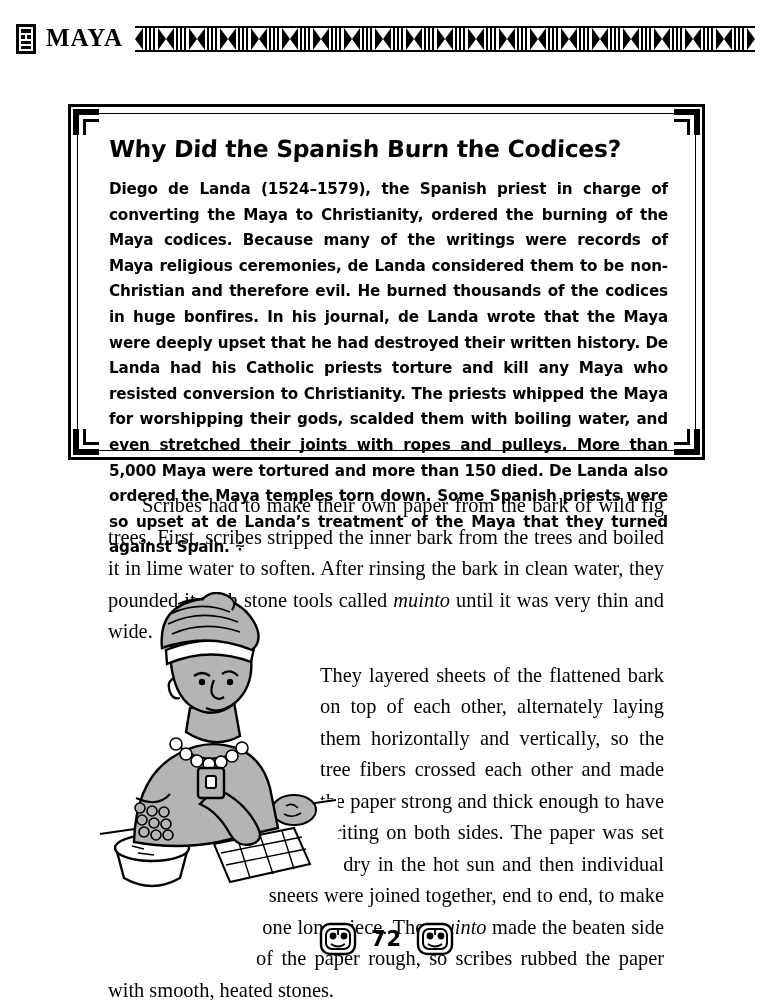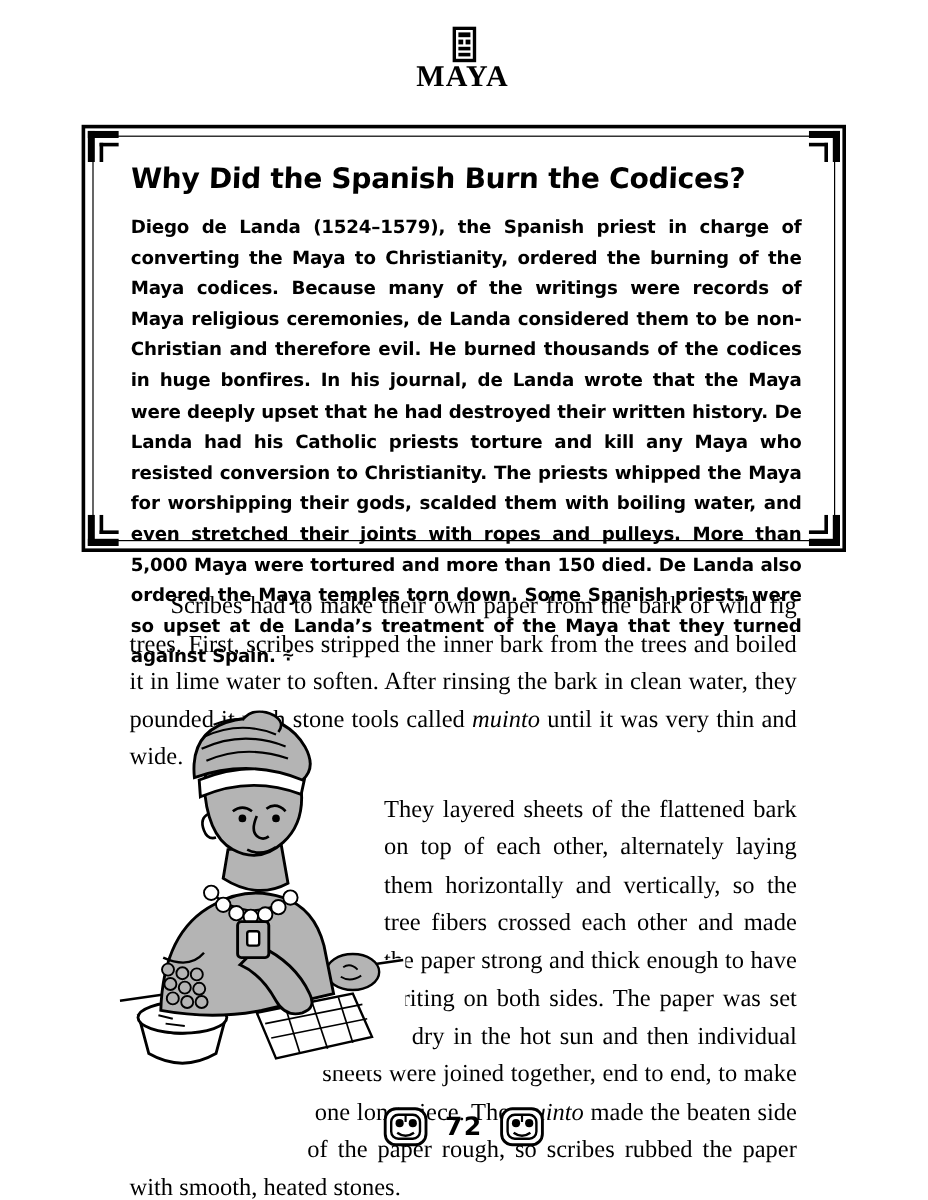--- a/index.html
+++ b/index.html
@@ -18,21 +18,20 @@
 
   
   .running-head {
     position: absolute;
     top: 22px;
     left: 16px;
     right: 16px;
     height: 34px;
     display: flex;
     align-items: center;
-    flex-direction: column;
   }
   .head-glyph {
     width: 20px;
     height: 30px;
     flex: 0 0 auto;
     position: relative;
   }
   .head-glyph svg { display: block; }
   .head-title {
     font-family: "Liberation Serif", serif;

